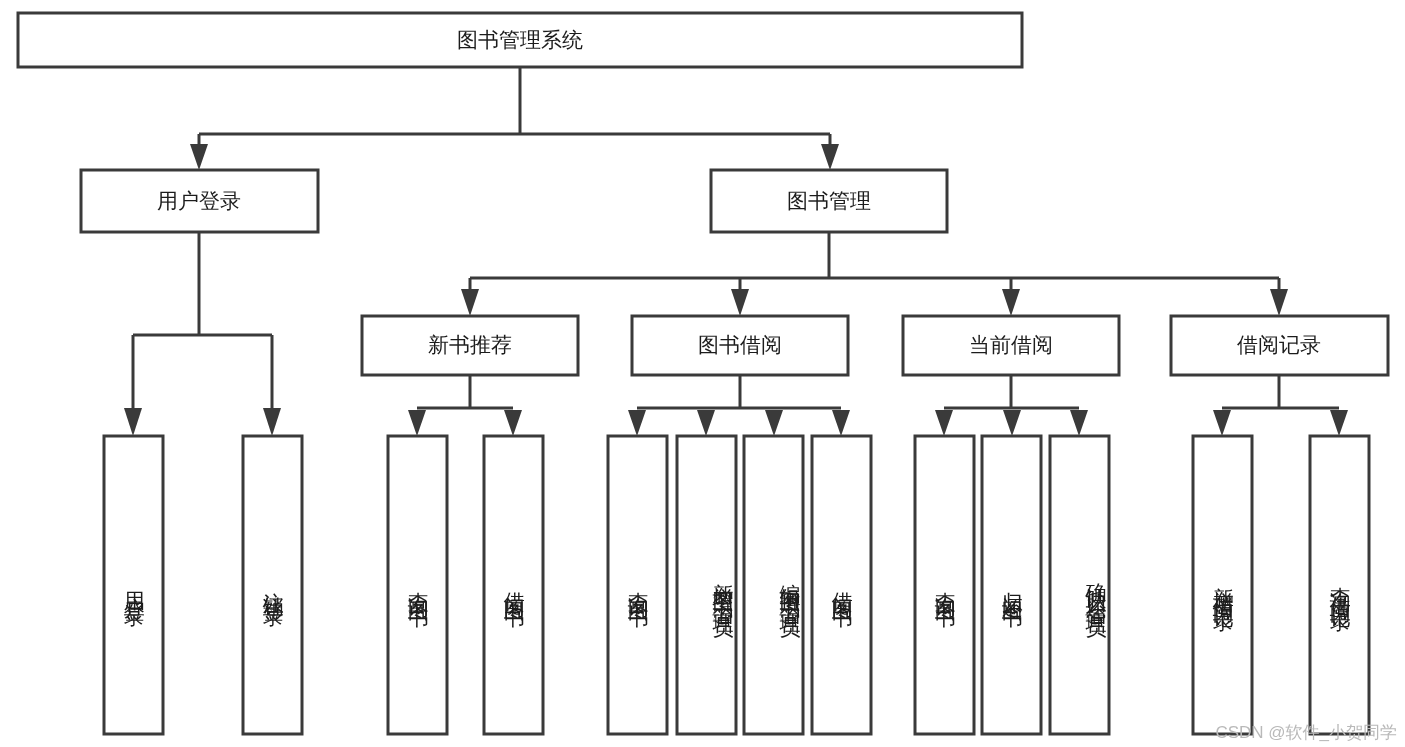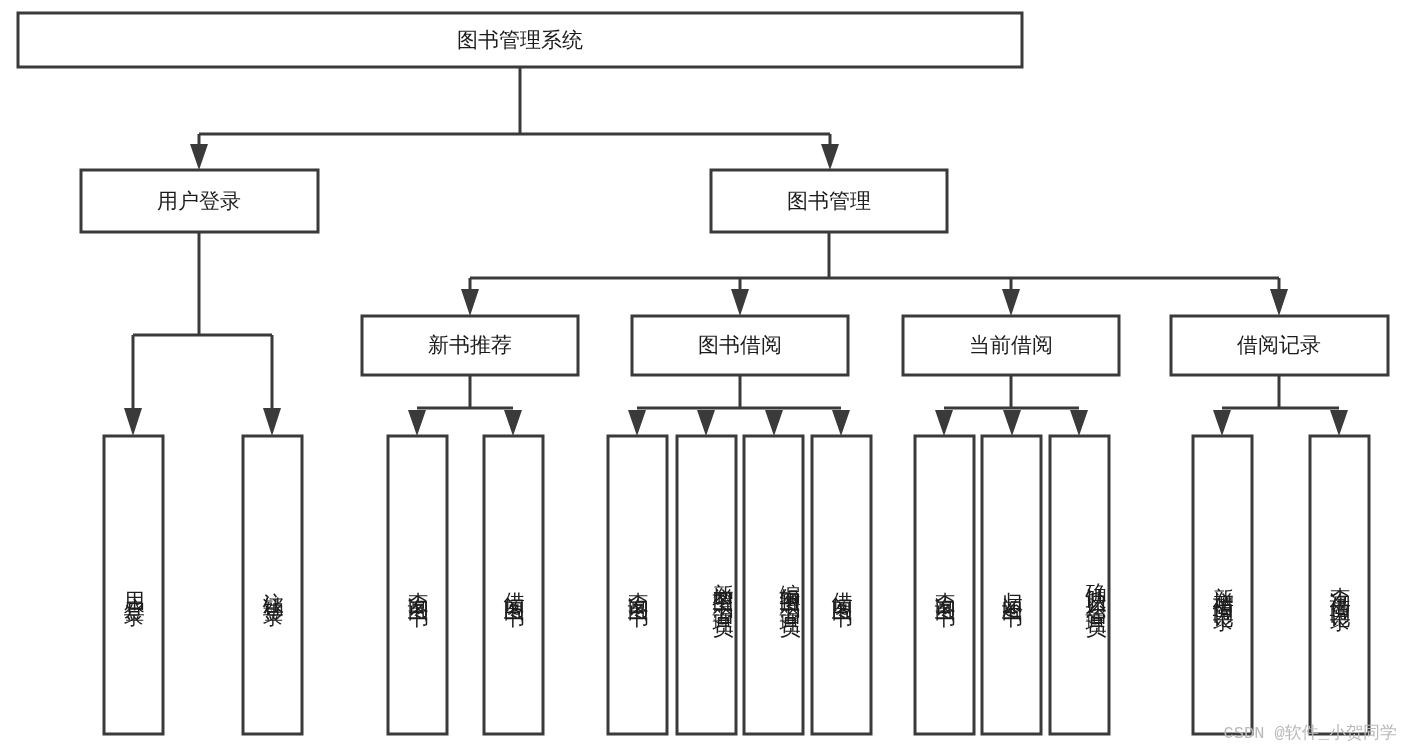--- a/index.html
+++ b/index.html
@@ -63,21 +63,21 @@
     white-space: nowrap;
     pointer-events: none;
   }
   .leaf-label.center-v {
     align-items: center;
   }
   .watermark {
     position: absolute;
     right: 8px;
     bottom: 3px;
-    font-family: Liberation Mono, monospace;
+    font-family: Liberation Sans, sans-serif;
     font-size: 17px;
     color: #b9b9b9;
     white-space: nowrap;
   }
 </style>
 </head>
 <body>
 
 <div id="diagram-root">
 

